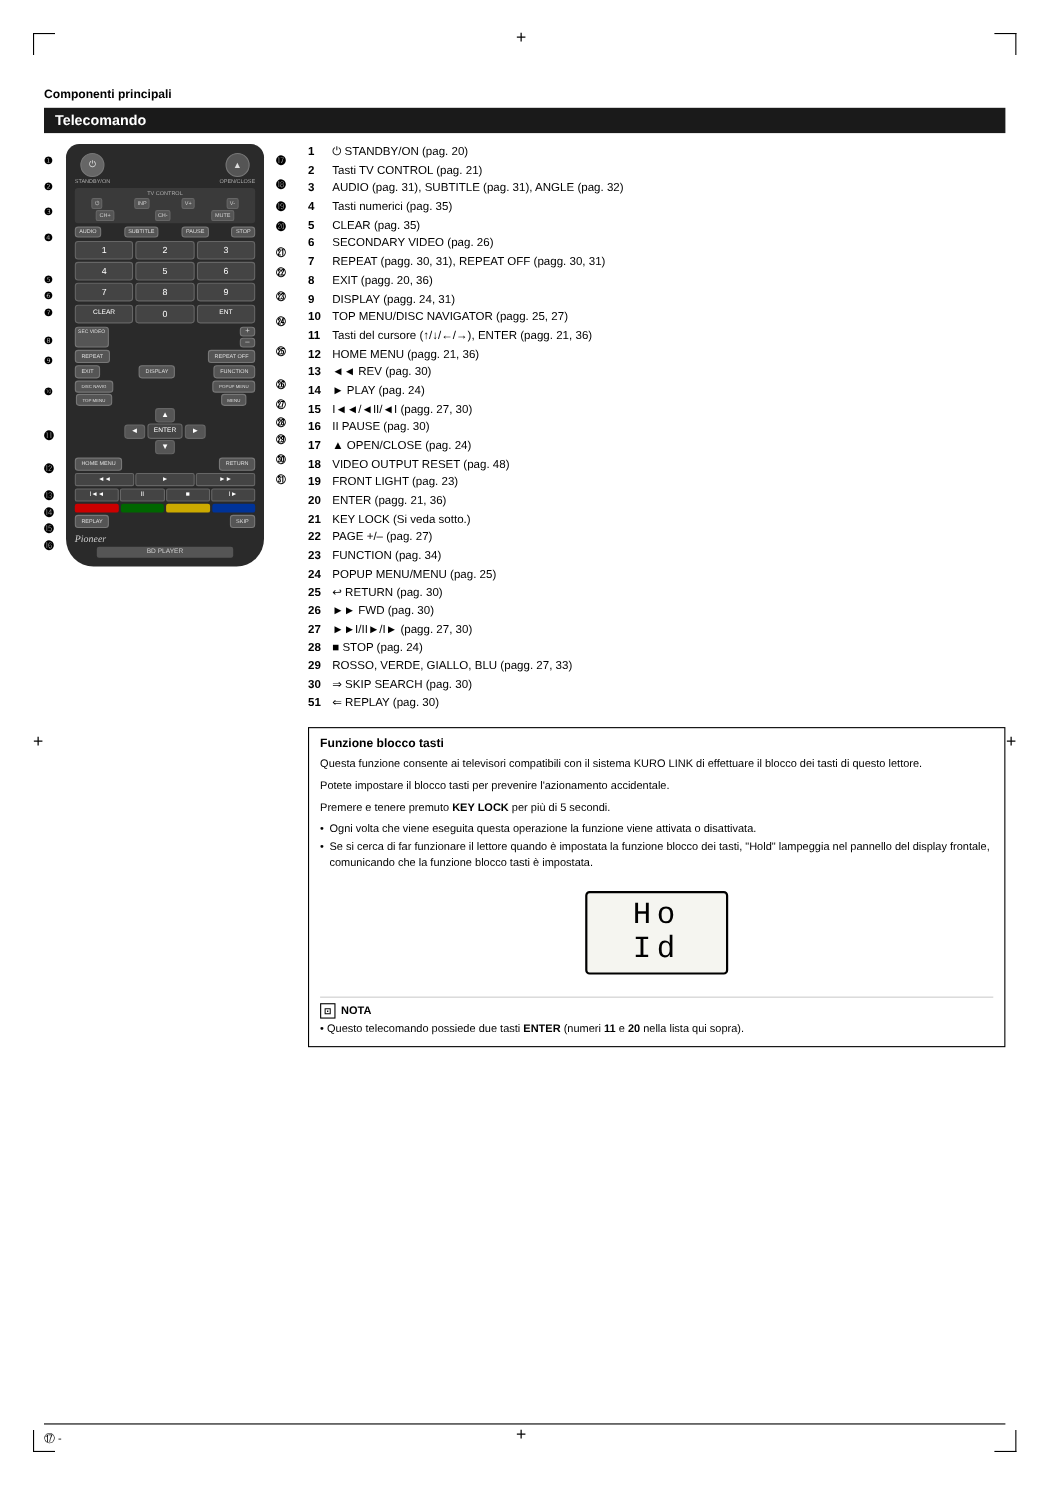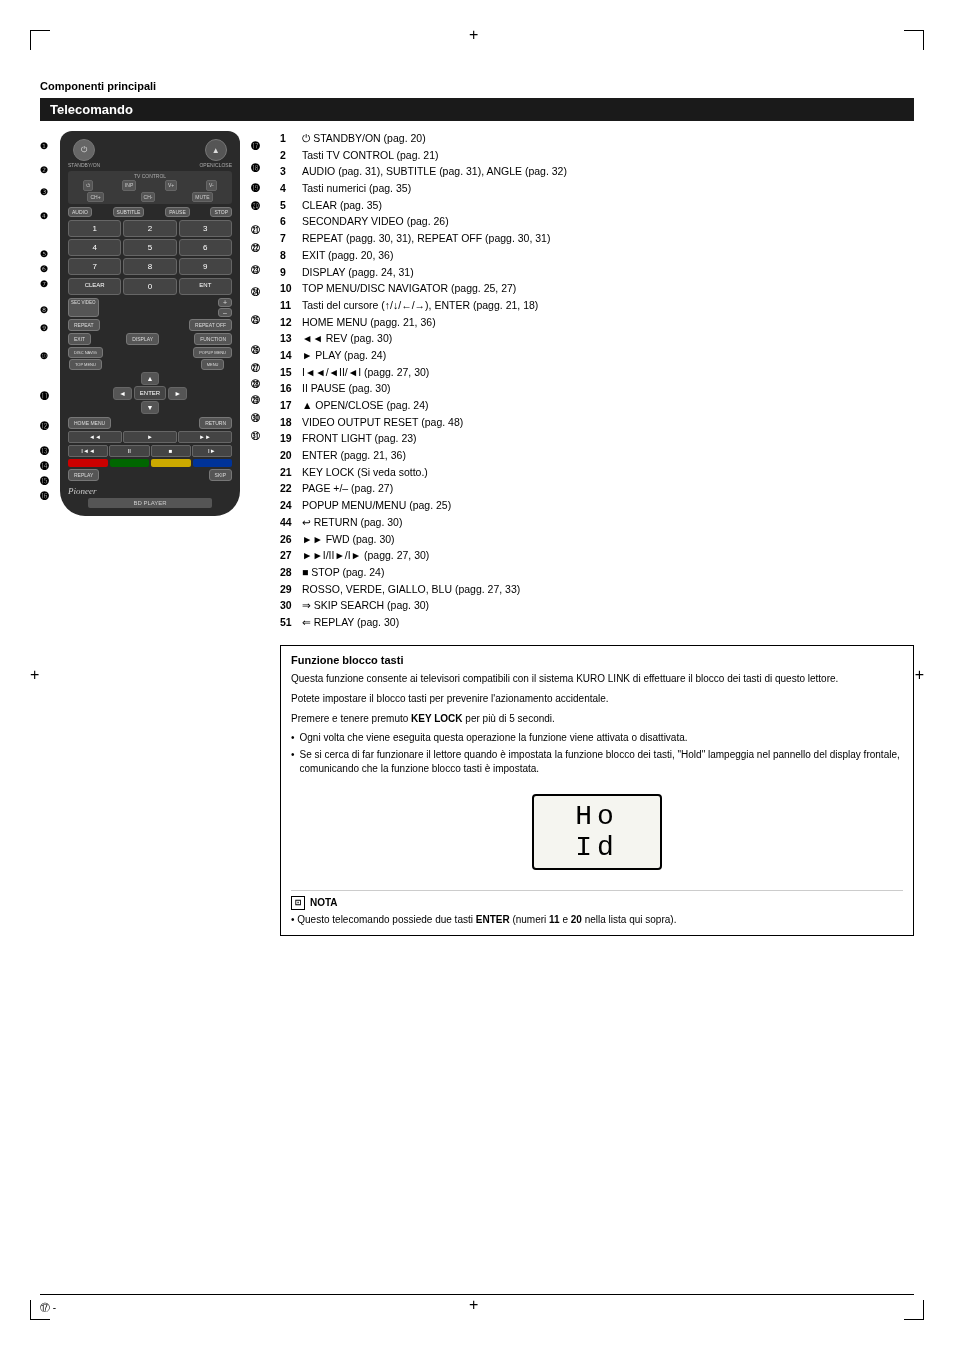--- a/index.html
+++ b/index.html
@@ -607,21 +607,21 @@
         <li>
             <span class="item-num">9</span>
             <span class="item-text">DISPLAY (pagg. 24, 31)</span>
           </li>
         <li>
             <span class="item-num">10</span>
             <span class="item-text">TOP MENU/DISC NAVIGATOR (pagg. 25, 27)</span>
           </li>
         <li>
             <span class="item-num">11</span>
-            <span class="item-text">Tasti del cursore (↑/↓/←/→), ENTER (pagg. 21, 18)</span>
+            <span class="item-text">Tasti del cursore (↑/↓/←/→), ENTER (pagg. 21, 36)</span>
           </li>
         <li>
             <span class="item-num">12</span>
             <span class="item-text">HOME MENU (pagg. 21, 36)</span>
           </li>
         <li>
             <span class="item-num">13</span>
             <span class="item-text">◄◄ REV (pag. 30)</span>
           </li>
         <li>
@@ -654,25 +654,29 @@
           </li>
         <li>
             <span class="item-num">21</span>
             <span class="item-text">KEY LOCK (Si veda sotto.)</span>
           </li>
         <li>
             <span class="item-num">22</span>
             <span class="item-text">PAGE +/– (pag. 27)</span>
           </li>
         <li>
+            <span class="item-num">23</span>
+            <span class="item-text">FUNCTION (pag. 34)</span>
+          </li>
+        <li>
             <span class="item-num">24</span>
             <span class="item-text">POPUP MENU/MENU (pag. 25)</span>
           </li>
         <li>
-            <span class="item-num">44</span>
+            <span class="item-num">25</span>
             <span class="item-text">↩ RETURN (pag. 30)</span>
           </li>
         <li>
             <span class="item-num">26</span>
             <span class="item-text">►► FWD (pag. 30)</span>
           </li>
         <li>
             <span class="item-num">27</span>
             <span class="item-text">►►I/II►/I► (pagg. 27, 30)</span>
           </li>

